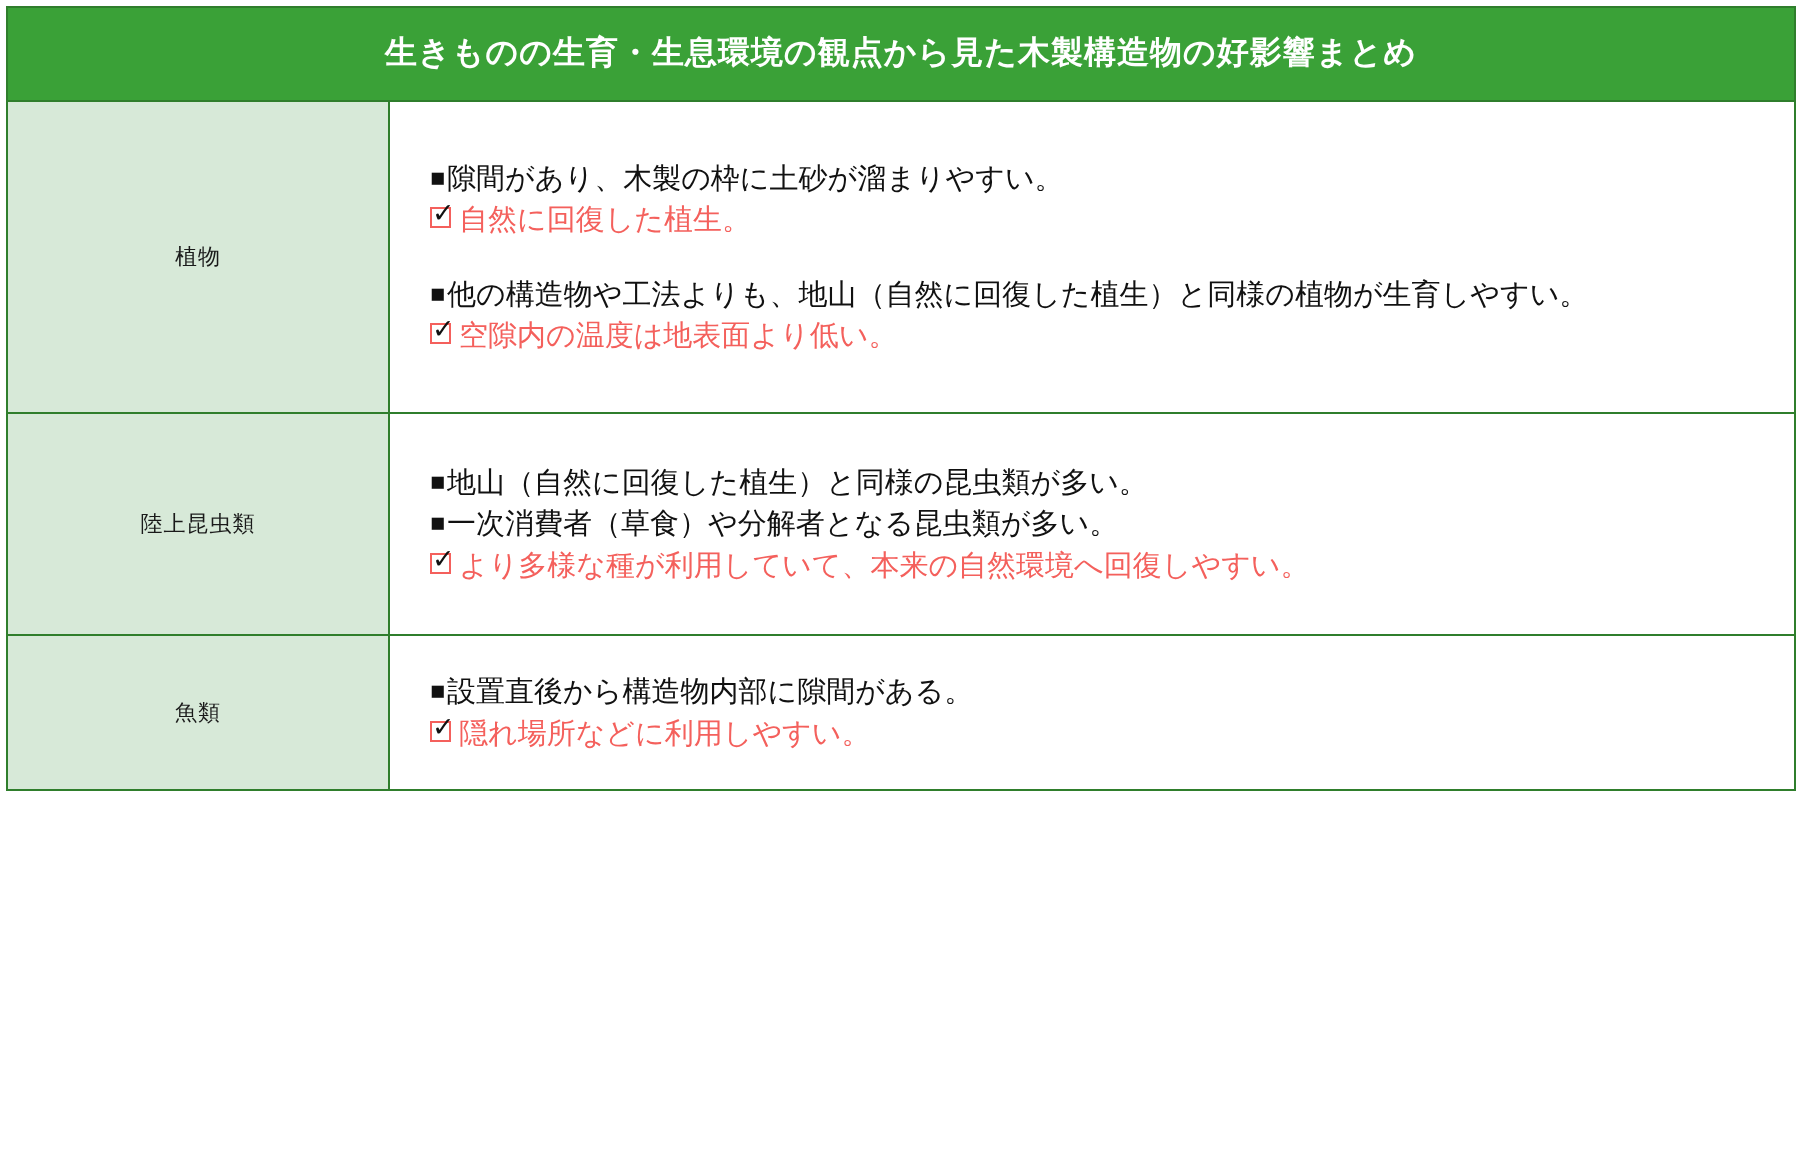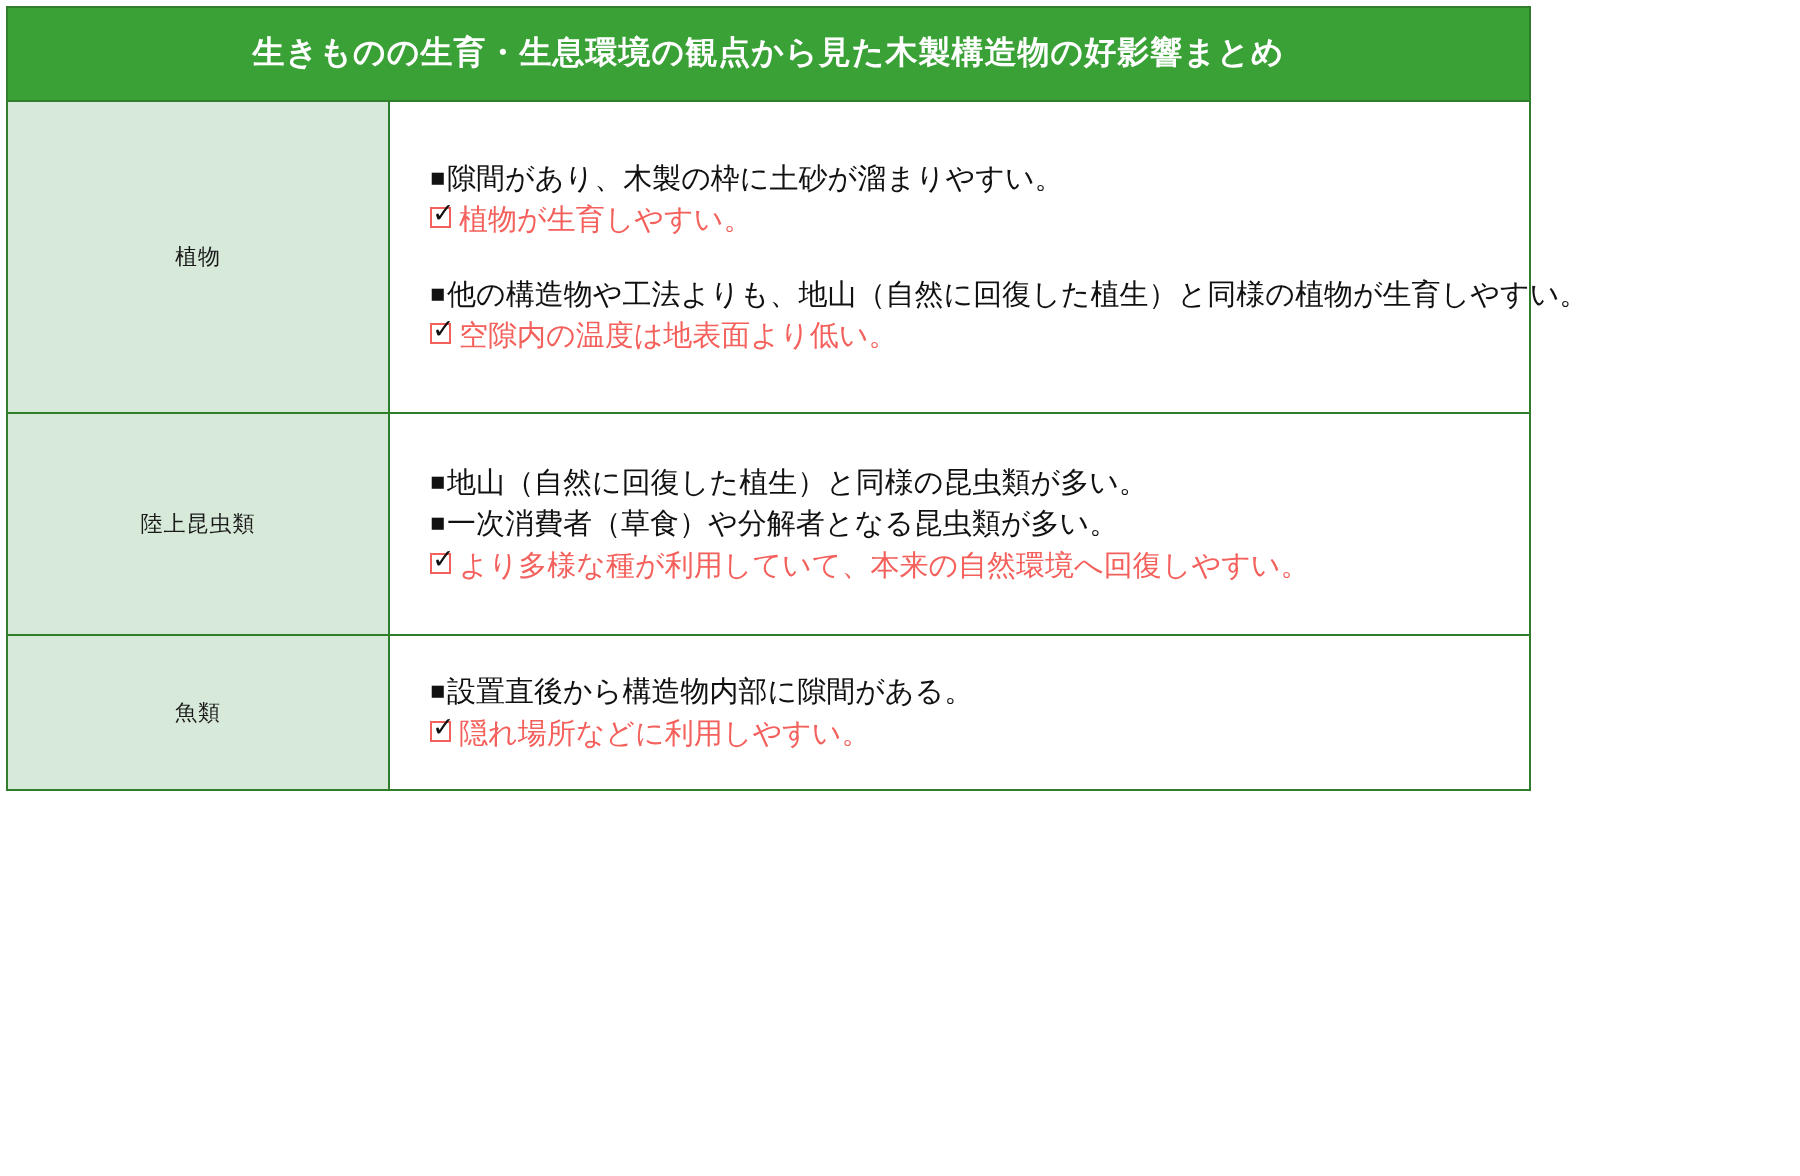--- a/index.html
+++ b/index.html
@@ -13,21 +13,21 @@
     font-family: "Liberation Sans", "DejaVu Sans", sans-serif;
   }
   .sheet {
     width: 1800px;
     height: 1176px;
     position: relative;
     box-sizing: border-box;
     padding: 6px 10px 10px 6px;
   }
   .table {
-    width: 1525px;
+    width: 1790px;
     border-collapse: collapse;
     table-layout: fixed;
   }
   .header-row td {
     background: #3aa137;
     border: 2px solid #2f7e2c;
     color: #ffffff;
     text-align: center;
     font-size: 32px;
     font-weight: bold;
@@ -116,21 +116,21 @@
         <td colspan="2">生きものの生育・生息環境の観点から見た木製構造物の好影響まとめ</td>
       </tr>
 
       <tr class="row-plants">
         <td class="cat">植物</td>
         <td class="body">
           <div class="line">
             <span class="bullet">■</span><span>隙間があり、木製の枠に土砂が溜まりやすい。</span>
           </div>
           <div class="line red">
-            <span class="check"><span class="box"></span><span class="tick">✓</span></span><span>植物が生育しやすい。</span>
+            <span class="check"><span class="box"></span><span class="tick">✓</span></span><span>自然に回復した植生。</span>
           </div>
           <div class="gap"></div>
           <div class="line">
             <span class="bullet">■</span><span>他の構造物や工法よりも、地山（自然に回復した植生）と同様の植物が生育しやすい。</span>
           </div>
           <div class="line red">
             <span class="check"><span class="box"></span><span class="tick">✓</span></span><span>空隙内の温度は地表面より低い。</span>
           </div>
         </td>
       </tr>

